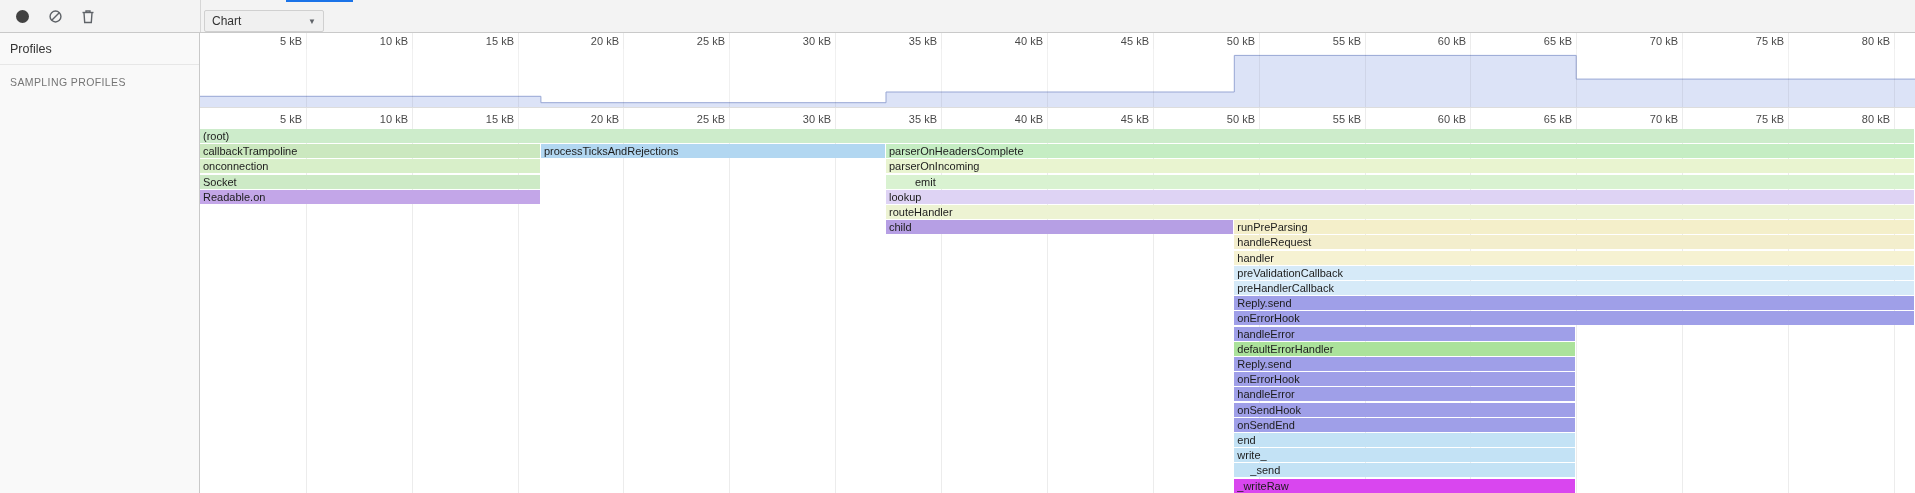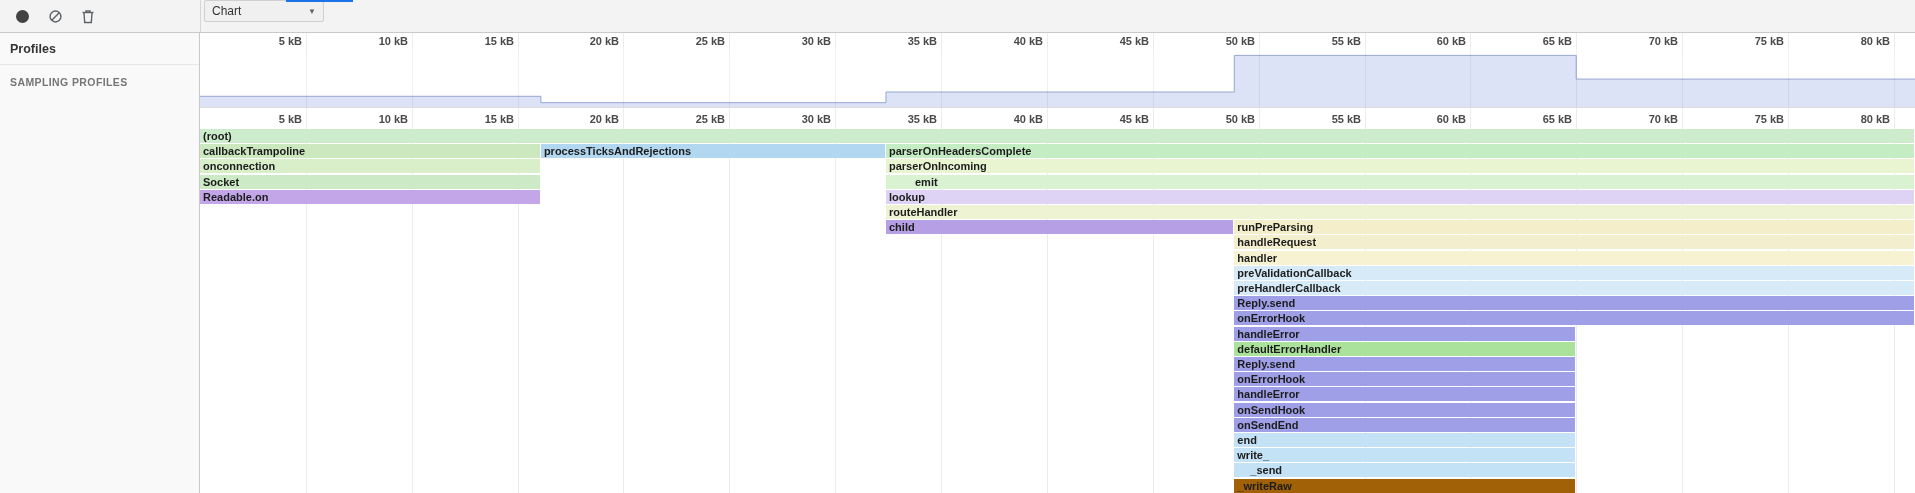--- a/index.html
+++ b/index.html
@@ -6,30 +6,30 @@
   html,body{width:1915px;height:493px;overflow:hidden;background:#fff;
     font-family:"Liberation Sans",sans-serif;}
   .app{width:1915px;height:493px;display:flex;flex-direction:column;}
 
   
   .toolbar{flex:0 0 33px;height:33px;background:#f3f3f3;border-bottom:1px solid #c9c9c9;display:flex;}
   .toolbar-left{width:200px;display:flex;align-items:center;padding-left:9px;}
   .tb-btn{background:none;border:none;width:26px;height:26px;display:flex;align-items:center;
     justify-content:center;cursor:pointer;margin-right:7px;}
   .record-dot{width:13px;height:13px;border-radius:50%;background:#424242;display:block;}
-  .toolbar-main{flex:1;position:relative;display:flex;align-items:flex-start;
+  .toolbar-main{flex:1;position:relative;display:flex;align-items:flex-end;
     border-left:1px solid #d6d6d6;padding-left:3px;}
   .accent{position:absolute;left:85px;top:0;width:67px;height:2px;}
   .select{width:120px;height:22px;display:flex;align-items:center;justify-content:space-between;
     padding:0 7px;font-size:12px;color:#333;background:#f0f0f0;border:1px solid #d0d0d0;
     border-radius:2px;cursor:pointer;}
   .arrow{font-size:8px;color:#5f6368;}
 
   
-  .content{flex:1;display:flex;min-height:0;font-weight:bold;}
+  .content{flex:1;display:flex;min-height:0;}
   .sidebar{width:200px;border-right:1px solid #c9c9c9;background:#f9f9f9;}
   .sb-title{font-size:12.5px;color:#333;padding:9px 10px 8px;border-bottom:1px solid #e7e7e7;}
   .sb-section{font-size:10.5px;color:#757575;letter-spacing:.4px;padding:11px 10px 5px;}
   .profile-item{display:flex;align-items:center;gap:6px;padding:3px 10px 3px 9px;margin-top:6px;cursor:pointer;}
   .profile-item.selected{background:#e0e0e0;}
   .p-name{font-size:12px;color:#333;}
   .p-save{margin-left:auto;font-size:11.5px;color:#3f66b0;text-decoration:underline;cursor:pointer;}
 
   .main{flex:1;display:flex;flex-direction:column;background:#fff;min-width:0;}
   .ruler{flex:0 0 16px;height:16px;position:relative;overflow:hidden;background:#fff;}
@@ -217,18 +217,18 @@
           <div class="bar" style="left: 1034.3px; width: 340.9px; top: 198px; height: 14px; background: rgb(159, 159, 232);">handleError</div>
           <div class="bar" style="left: 1034.3px; width: 340.9px; top: 213px; height: 14px; background: rgb(171, 226, 155);">defaultErrorHandler</div>
           <div class="bar" style="left: 1034.3px; width: 340.9px; top: 228px; height: 14px; background: rgb(159, 159, 232);">Reply.send</div>
           <div class="bar" style="left: 1034.3px; width: 340.9px; top: 243px; height: 14px; background: rgb(159, 159, 232);">onErrorHook</div>
           <div class="bar" style="left: 1034.3px; width: 340.9px; top: 258px; height: 14px; background: rgb(159, 159, 232);">handleError</div>
           <div class="bar" style="left: 1034.3px; width: 340.9px; top: 274px; height: 14px; background: rgb(159, 159, 232);">onSendHook</div>
           <div class="bar" style="left: 1034.3px; width: 340.9px; top: 289px; height: 14px; background: rgb(159, 159, 232);">onSendEnd</div>
           <div class="bar" style="left: 1034.3px; width: 340.9px; top: 304px; height: 14px; background: rgb(195, 226, 245);">end</div>
           <div class="bar" style="left: 1034.3px; width: 340.9px; top: 319px; height: 14px; background: rgb(195, 226, 245);">write_</div>
           <div class="bar" style="left: 1034.3px; width: 340.9px; top: 334px; height: 14px; background: rgb(195, 226, 245); padding-left: 16px;">_send</div>
-          <div class="bar" style="left: 1034.3px; width: 340.9px; top: 350px; height: 14px; background: #a16207;">_writeRaw</div>
+          <div class="bar" style="left: 1034.3px; width: 340.9px; top: 350px; height: 14px; background: #d946ef;">_writeRaw</div>
         </div>
     </div>
 
   </div>
 </div>
 
 </body></html>

